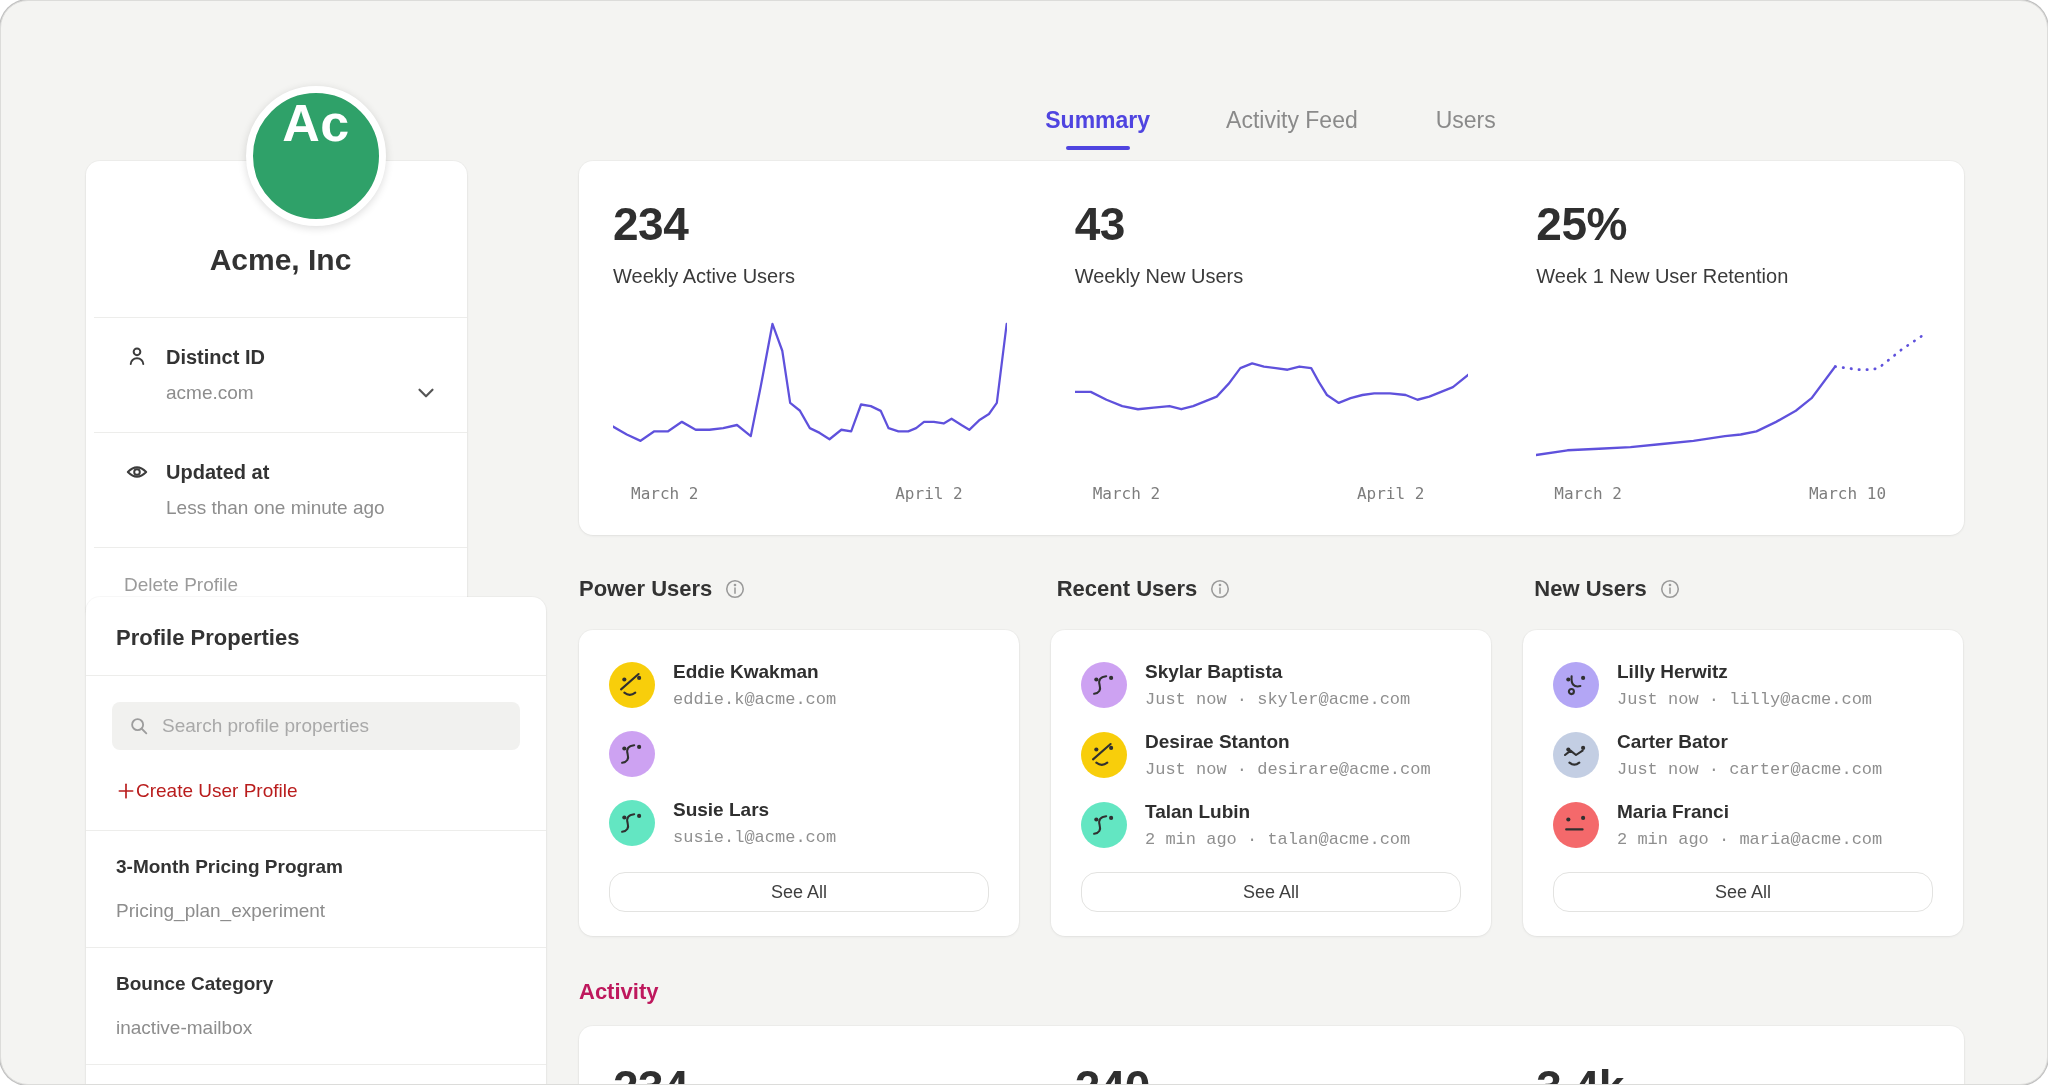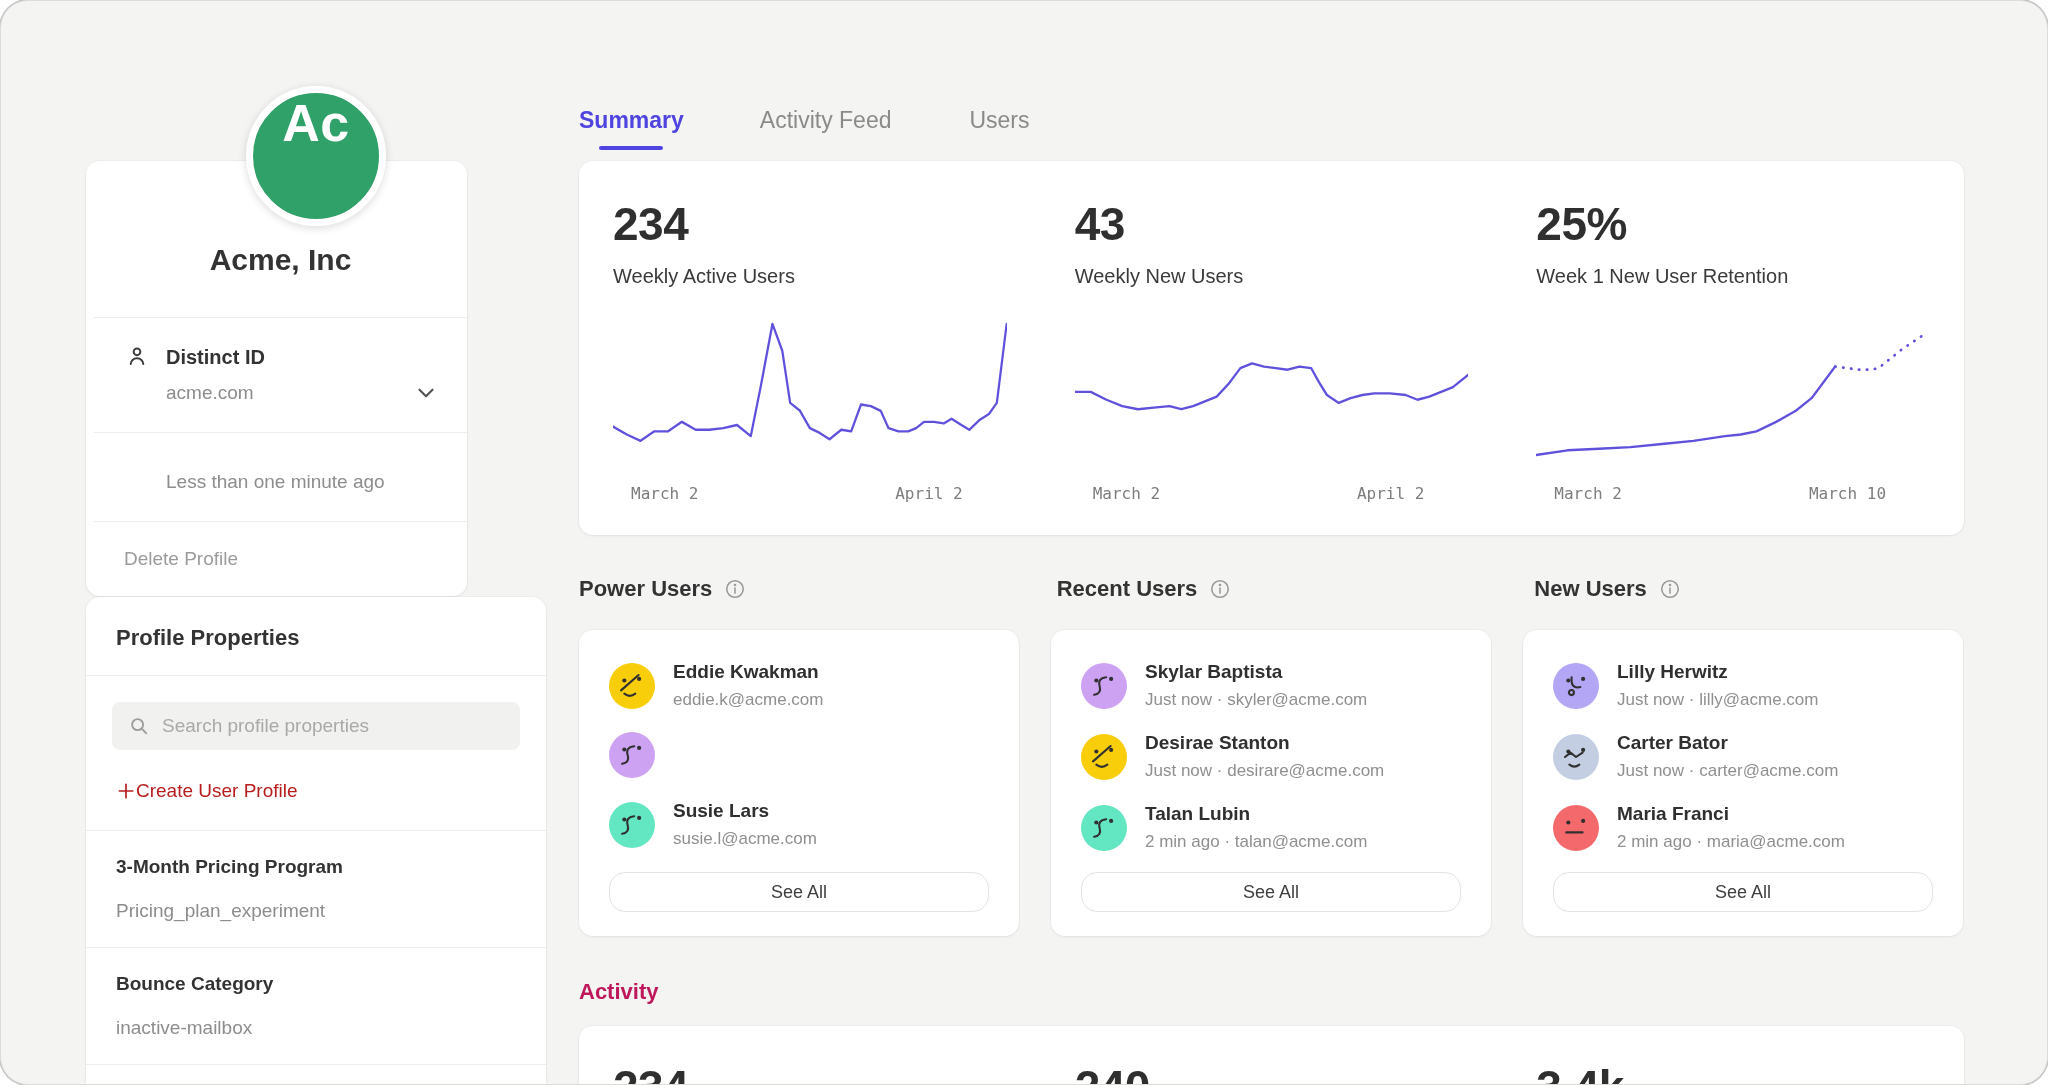--- a/index.html
+++ b/index.html
@@ -52,21 +52,21 @@
     font-family:"Liberation Sans", sans-serif;
   }
   .search-input::placeholder { color:#a9a9a9; }
   .create-row { display:flex; align-items:center; gap:0; padding:10px 30px 28px; color:#b91c1c; font-size:19px; cursor:pointer; }
   .create-row svg { width:20px; height:20px; }
   .prop-row { padding:25px 30px; border-top:1px solid #ededeb; }
   .prop-name { font-size:19px; font-weight:700; color:#333; }
   .prop-value { font-size:19px; color:#8d8d8d; margin-top:22px; }
 
   
-  .tabs { position:absolute; left:578px; top:106px; width:1385px; display:flex; justify-content:flex-start; gap:76px; }
+  .tabs { position:absolute; left:578px; top:106px; width:1385px; display:flex; justify-content:center; gap:76px; }
   .tab { font-size:23px; color:#8a8a8a; cursor:pointer; text-align:center; }
   .tab .underline { height:4px; width:64px; border-radius:2px; background:transparent; margin:12px auto 0; }
   .tab.active { color:var(--accent); font-weight:700; }
   .tab.active .underline { background:var(--accent); }
 
   
   .summary-card { position:absolute; left:578px; top:160px; width:1385px; height:374px; display:flex; }
   .stat-col { flex:1 1 0; padding:36px 34px 0 34px; min-width:0; }
   .stat-value { font-size:46px; font-weight:700; color:#2f2f2f; letter-spacing:-.5px; }
   .stat-label { font-size:20px; color:#3a3a3a; margin-top:14px; }
@@ -79,21 +79,21 @@
   .sections-head .head-col { width:440px; display:flex; align-items:center; gap:12px; }
   .section-title { font-size:22px; font-weight:700; color:#333; }
   .info-icon { width:22px; height:22px; color:#9a9a9a; cursor:pointer; }
 
   .sections-row { position:absolute; left:578px; top:629px; width:1385px; display:flex; gap:32px; }
   .user-card { width:440px; height:306px; padding:20px 0 24px; display:flex; flex-direction:column; }
   .user-row { display:flex; align-items:center; gap:18px; padding:11px 30px; cursor:pointer; }
   .user-avatar { width:46px; height:46px; border-radius:50%; flex:0 0 auto; }
   .user-avatar svg { width:100%; height:100%; display:block; }
   .user-name { font-size:19px; font-weight:700; color:#2f2f2f; }
-  .user-detail { font-size:17px; color:#8f8f8f; margin-top:7px; }
+  .user-detail { font-size:17px; color:#8f8f8f; margin-top:7px;font-family:Liberation Mono, monospace; }
   .see-all {
     margin:auto 30px 0; height:40px;
     border:1px solid #e3e3e1; border-radius:16px; background:#fff;
     font-size:18px; color:#3f3f3f; font-family:"Liberation Sans", sans-serif;
     cursor:pointer;
   }
 
   
   .activity-title { position:absolute; left:578px; top:978px; font-size:22px; font-weight:700; color:#be185d; }
   .activity-card { position:absolute; left:578px; top:1025px; width:1385px; height:220px; display:flex; }
@@ -121,20 +121,27 @@
         <span class="row-label">Distinct ID</span>
       </div>
       <div class="row-value">acme.com</div>
       <svg class="chevron" viewBox="0 0 24 24" fill="none" stroke="currentColor" stroke-width="2" stroke-linecap="round" stroke-linejoin="round">
         <polyline points="6 9 12 15 18 9"></polyline>
       </svg>
     </div>
     <div class="divider"></div>
 
     <div class="id-row">
+      <div class="row-head">
+        <svg class="row-icon" viewBox="0 0 24 24" fill="none" stroke="currentColor" stroke-width="1.8" stroke-linecap="round" stroke-linejoin="round">
+          <path d="M3.5 12 Q 12 3.5 20.5 12 Q 12 20.5 3.5 12 Z"></path>
+            <circle cx="12" cy="12" r="2.6"></circle>
+        </svg>
+        <span class="row-label">Updated at</span>
+      </div>
       <div class="row-value">Less than one minute ago</div>
     </div>
     <div class="divider"></div>
 
     <div class="delete-row">Delete Profile</div>
   </div>
 
   <div class="card properties-card">
     <div class="props-title">Profile Properties</div>
     <div class="divider"></div>

